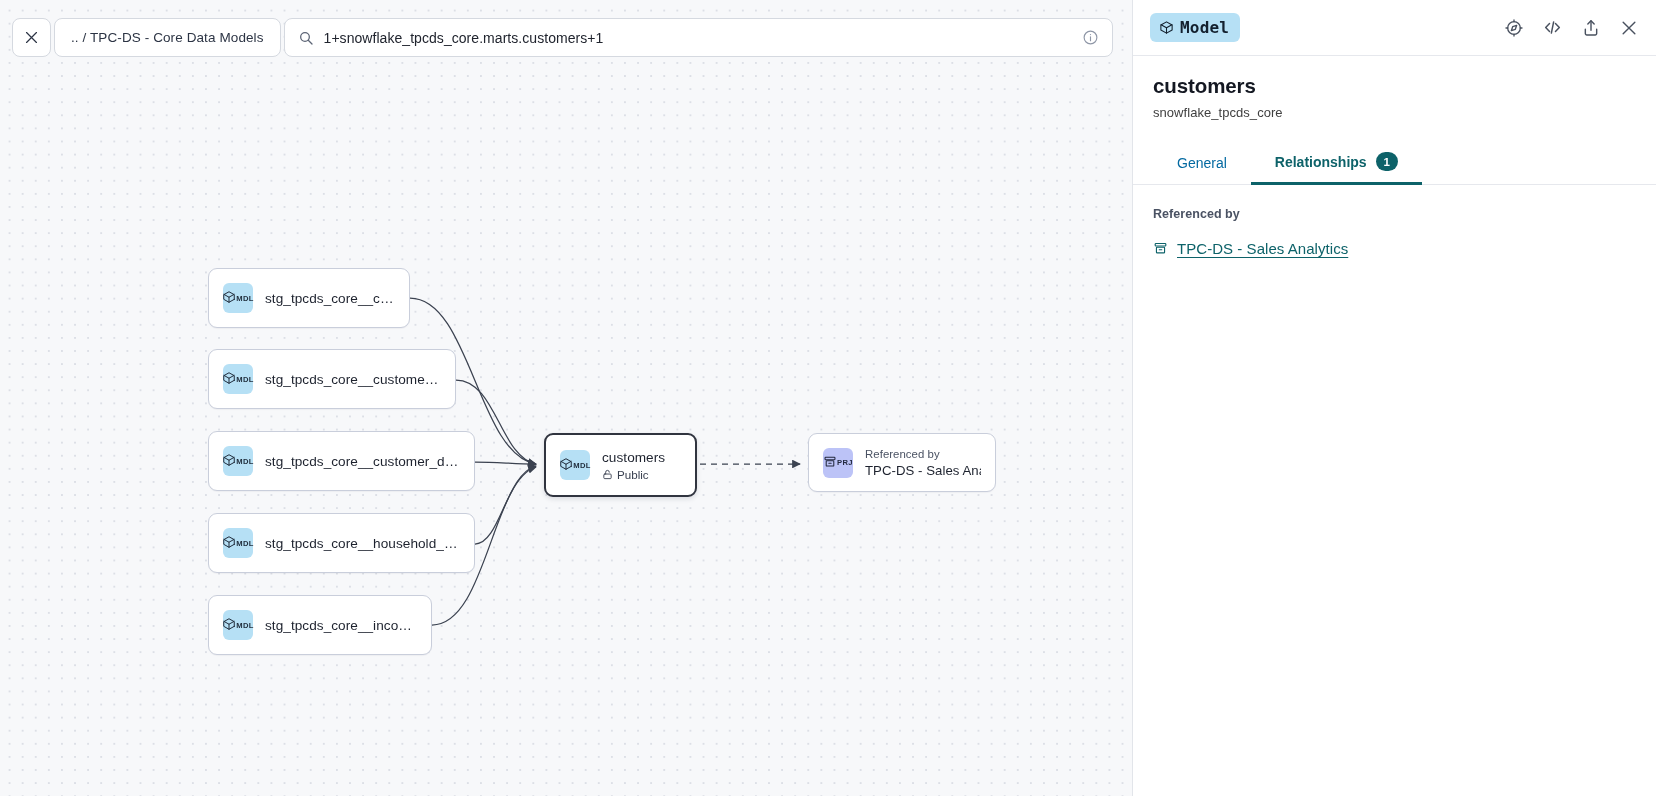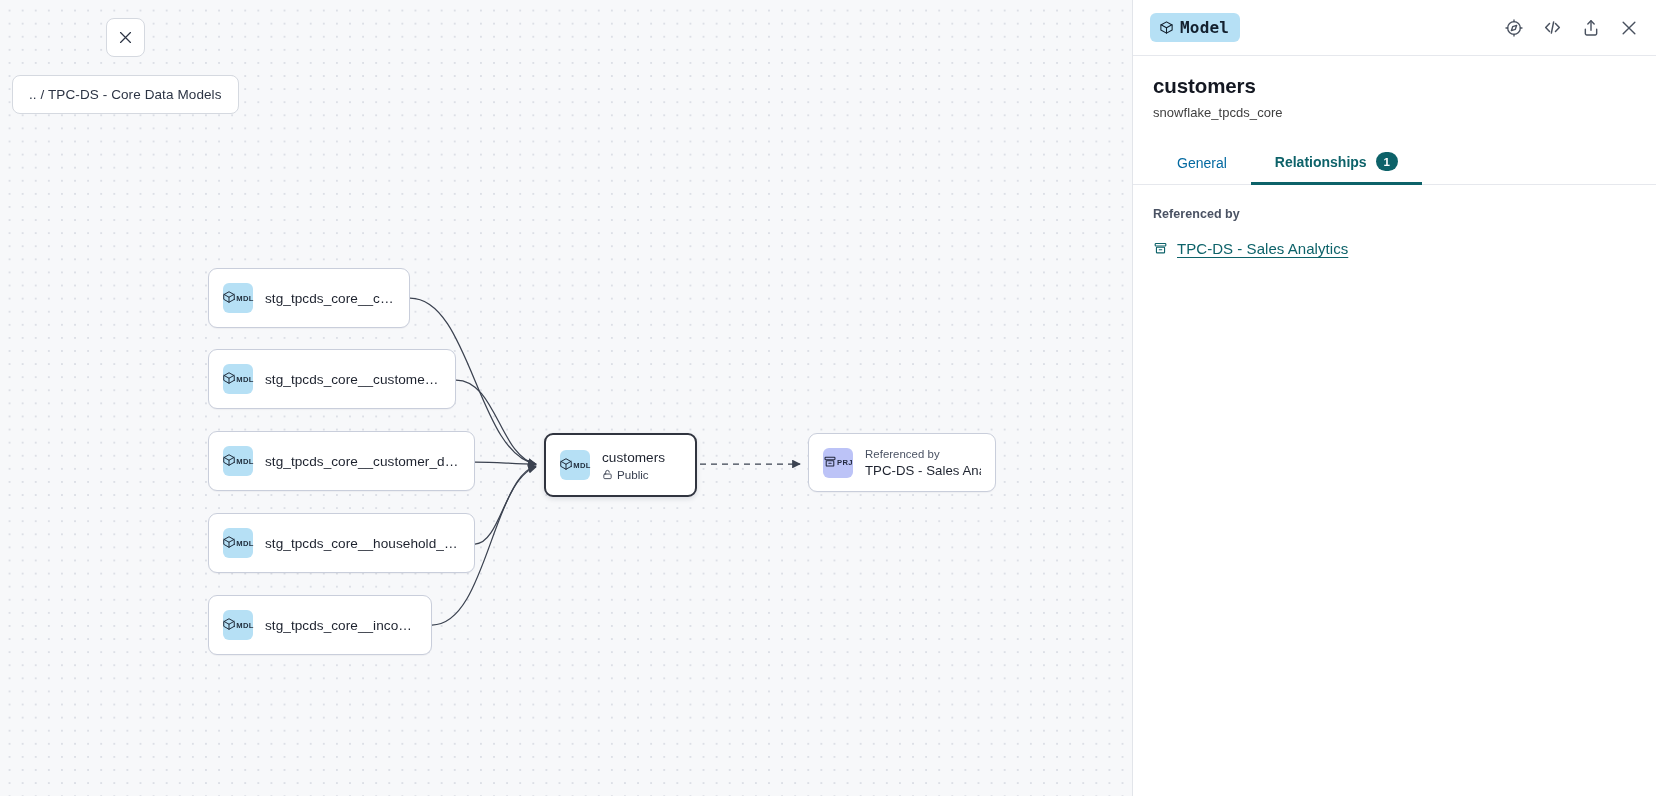--- a/index.html
+++ b/index.html
@@ -20,23 +20,22 @@
     background-color: #f7f8fa;
     background-image: radial-gradient(circle, #dcdfe6 1.1px, rgba(0,0,0,0) 1.2px);
     background-size: 13.1px 13.1px;
     background-position: 3px 4px;
     overflow: hidden;
   }
 
   
   #toolbar {
     position: absolute; left: 12px; top: 18px;
-    display: flex; align-items: center; gap: 18px;
+    display: flex; align-items: center; gap: 3px;
     z-index: 5;
-    flex-direction: column;
   }
   .tb-btn {
     height: 39px; min-width: 39px;
     background: #ffffff;
     border: 1px solid #d5d9e0;
     border-radius: 8px;
     display: flex; align-items: center; justify-content: center;
     color: #2c3444;
     cursor: pointer;
   }
@@ -348,20 +347,36 @@
       <div class="tb-btn" id="close-btn">
         <span>
           <svg width="17" height="17" viewBox="0 0 24 24" fill="none" stroke="currentColor" stroke-width="1.7" stroke-linecap="round">
               <path d="M5 5 19 19M19 5 5 19"></path>
             </svg>
         </span>
       </div>
 
       <div class="tb-btn" id="breadcrumb-btn">.. / TPC-DS - Core Data Models</div>
 
+      <div id="search-box">
+        <span class="icon-muted" style="display:flex;">
+          <svg width="16" height="16" viewBox="0 0 24 24" fill="none" stroke="currentColor" stroke-width="1.9" stroke-linecap="round">
+              <circle cx="10.5" cy="10.5" r="6.5"></circle>
+              <path d="M15.4 15.4 21 21"></path>
+            </svg>
+        </span>
+        <span class="search-value" title="Search lineage">1+snowflake_tpcds_core.marts.customers+1</span>
+        <span class="icon-faint" style="display:flex;">
+          <svg width="17" height="17" viewBox="0 0 24 24" fill="none" stroke="currentColor" stroke-width="1.6" stroke-linecap="round">
+              <circle cx="12" cy="12" r="9"></circle>
+              <path d="M12 11v5.5"></path>
+              <circle cx="12" cy="7.8" r="0.9" fill="currentColor" stroke="none"></circle>
+            </svg>
+        </span>
+      </div>
 
     </div>
 
   </div>
 
   <div id="panel">
 
     <div id="panel-top">
       <div id="type-badge">
         <span style="display:flex;">

